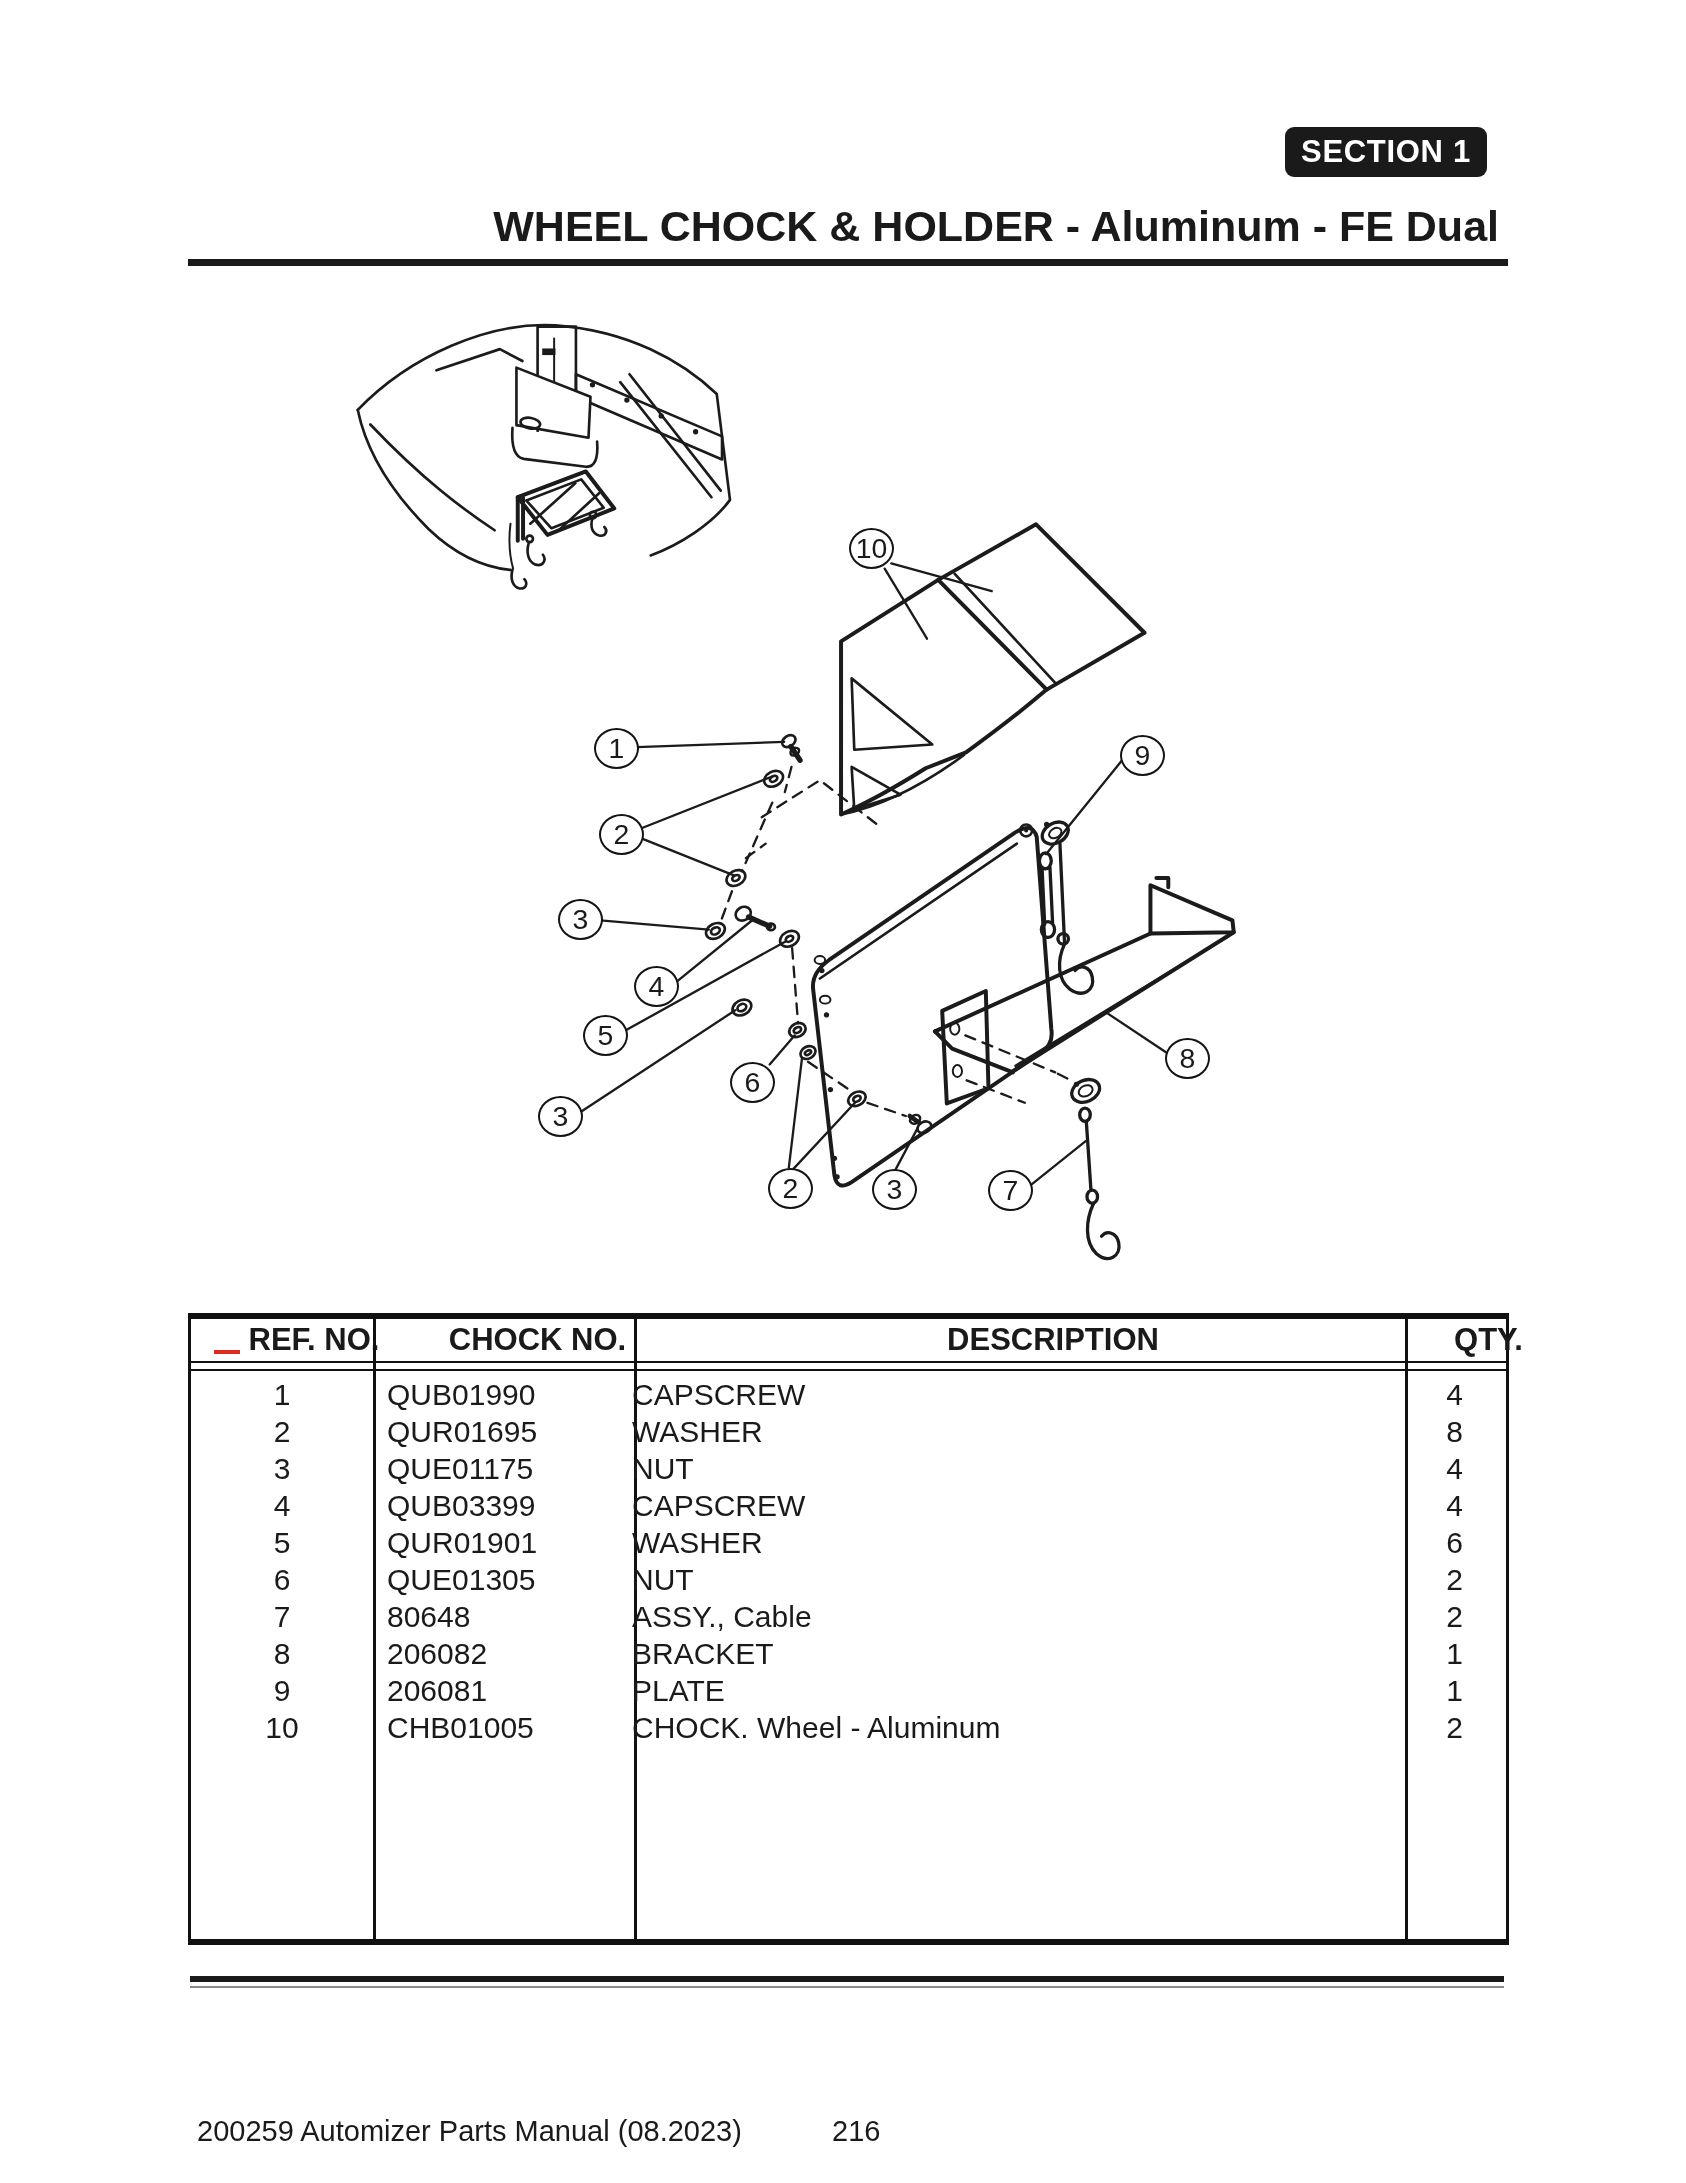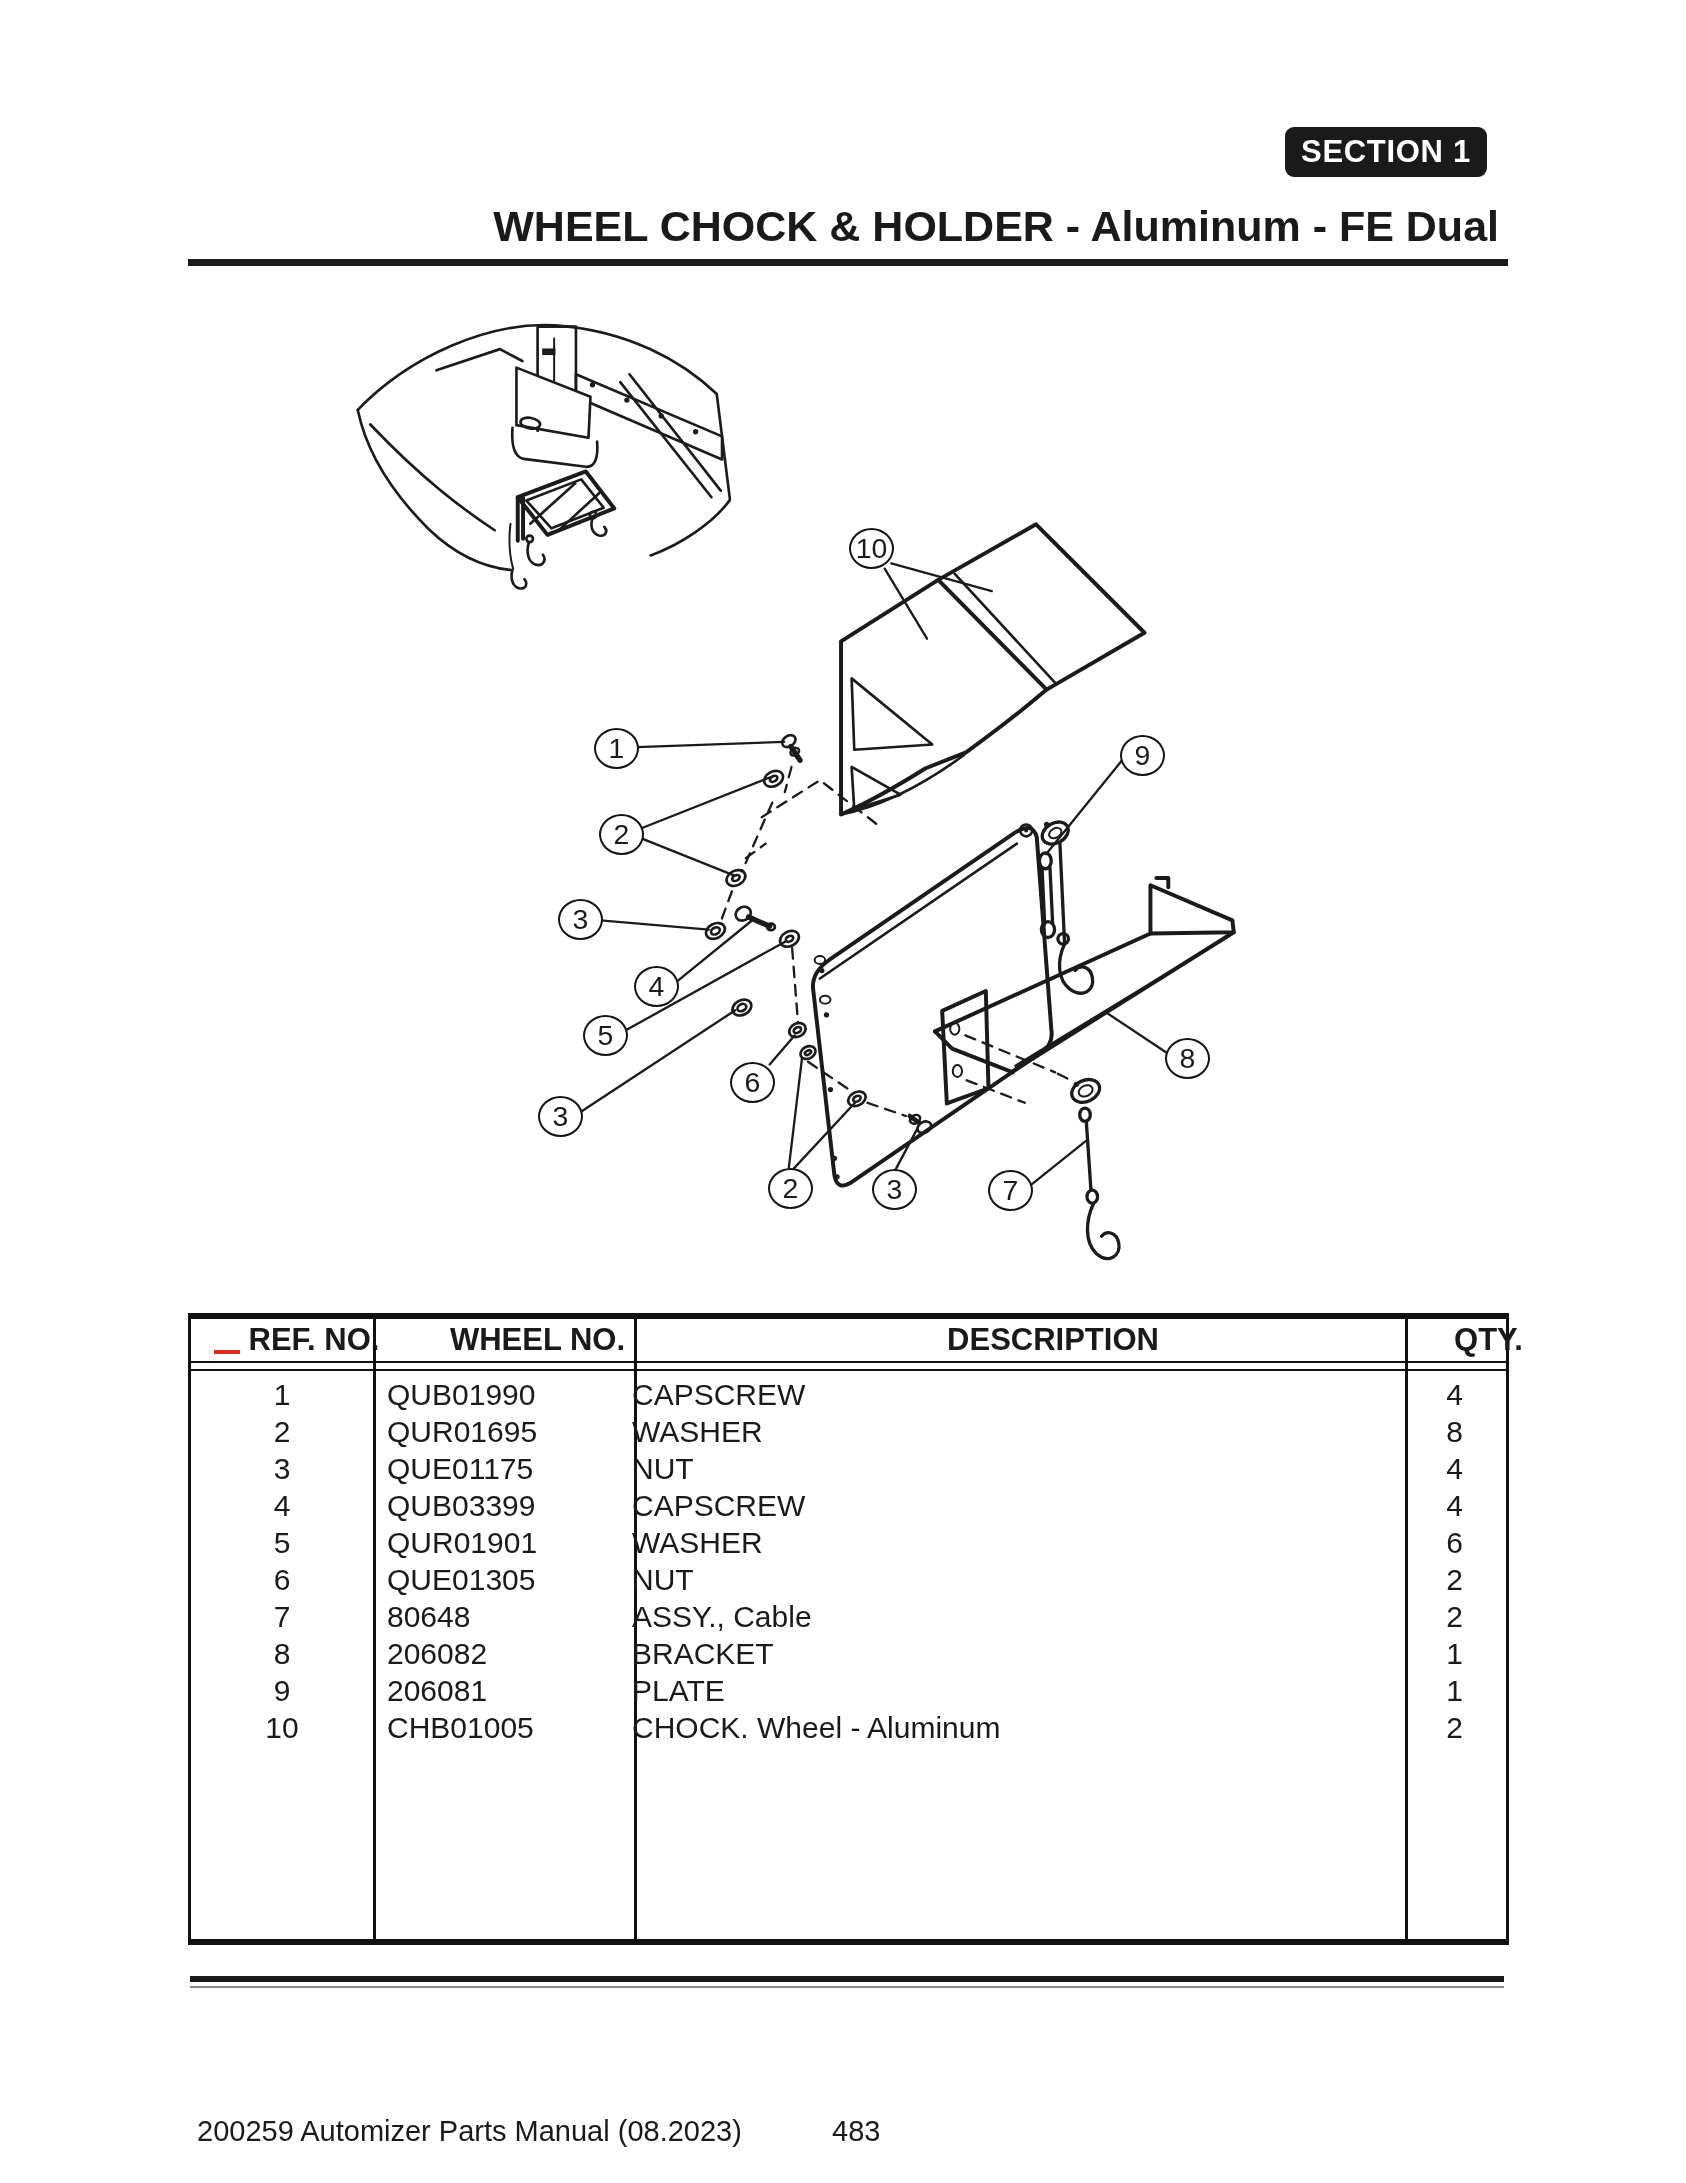--- a/index.html
+++ b/index.html
@@ -243,21 +243,21 @@
       <div class="callout" style="left: 768px; top: 1168px;">2</div>
       <div class="callout" style="left: 872px; top: 1169px;">3</div>
       <div class="callout" style="left: 988px; top: 1170px;">7</div>
       <div class="callout" style="left: 1165px; top: 1038px;">8</div>
       <div class="callout" style="left: 1120px; top: 735px;">9</div>
     </div>
 
   <div class="parts-table">
     <div class="pt-header">
       <div class="hcell" style="left:0;width:182px;">REF. NO.</div>
-      <div class="hcell" style="left:185px;width:259px;">WHEEL NO.</div>
+      <div class="hcell" style="left:185px;width:259px;">CHOCK NO.</div>
       <div class="hcell" style="left:446px;width:768px;border-radius:11px;">DESCRIPTION</div>
       <div class="hcell" style="left:1216px;width:99px;">QTY.</div>
       <div class="ref-mark"></div>
     </div>
     <div class="pt-dblline"></div>
     <div class="pt-col-divider" style="left:182px;"></div>
     <div class="pt-col-divider" style="left:443px;"></div>
     <div class="pt-col-divider" style="left:1214px;"></div>
     <div class="pt-rows" id="table-rows">
         <div class="pt-row">
@@ -319,16 +319,16 @@
           <span class="c-part">CHB01005</span>
           <span class="c-desc">CHOCK. Wheel - Aluminum</span>
           <span class="c-qty">2</span>
         </div>
       </div>
   </div>
 
   <div class="bottom-rule"></div>
   <div class="bottom-rule-thin"></div>
   <div class="footer-text">200259 Automizer Parts Manual (08.2023)</div>
-  <div class="footer-page">483</div>
+  <div class="footer-page">216</div>
 
 </div>
 
 
 </body></html>

